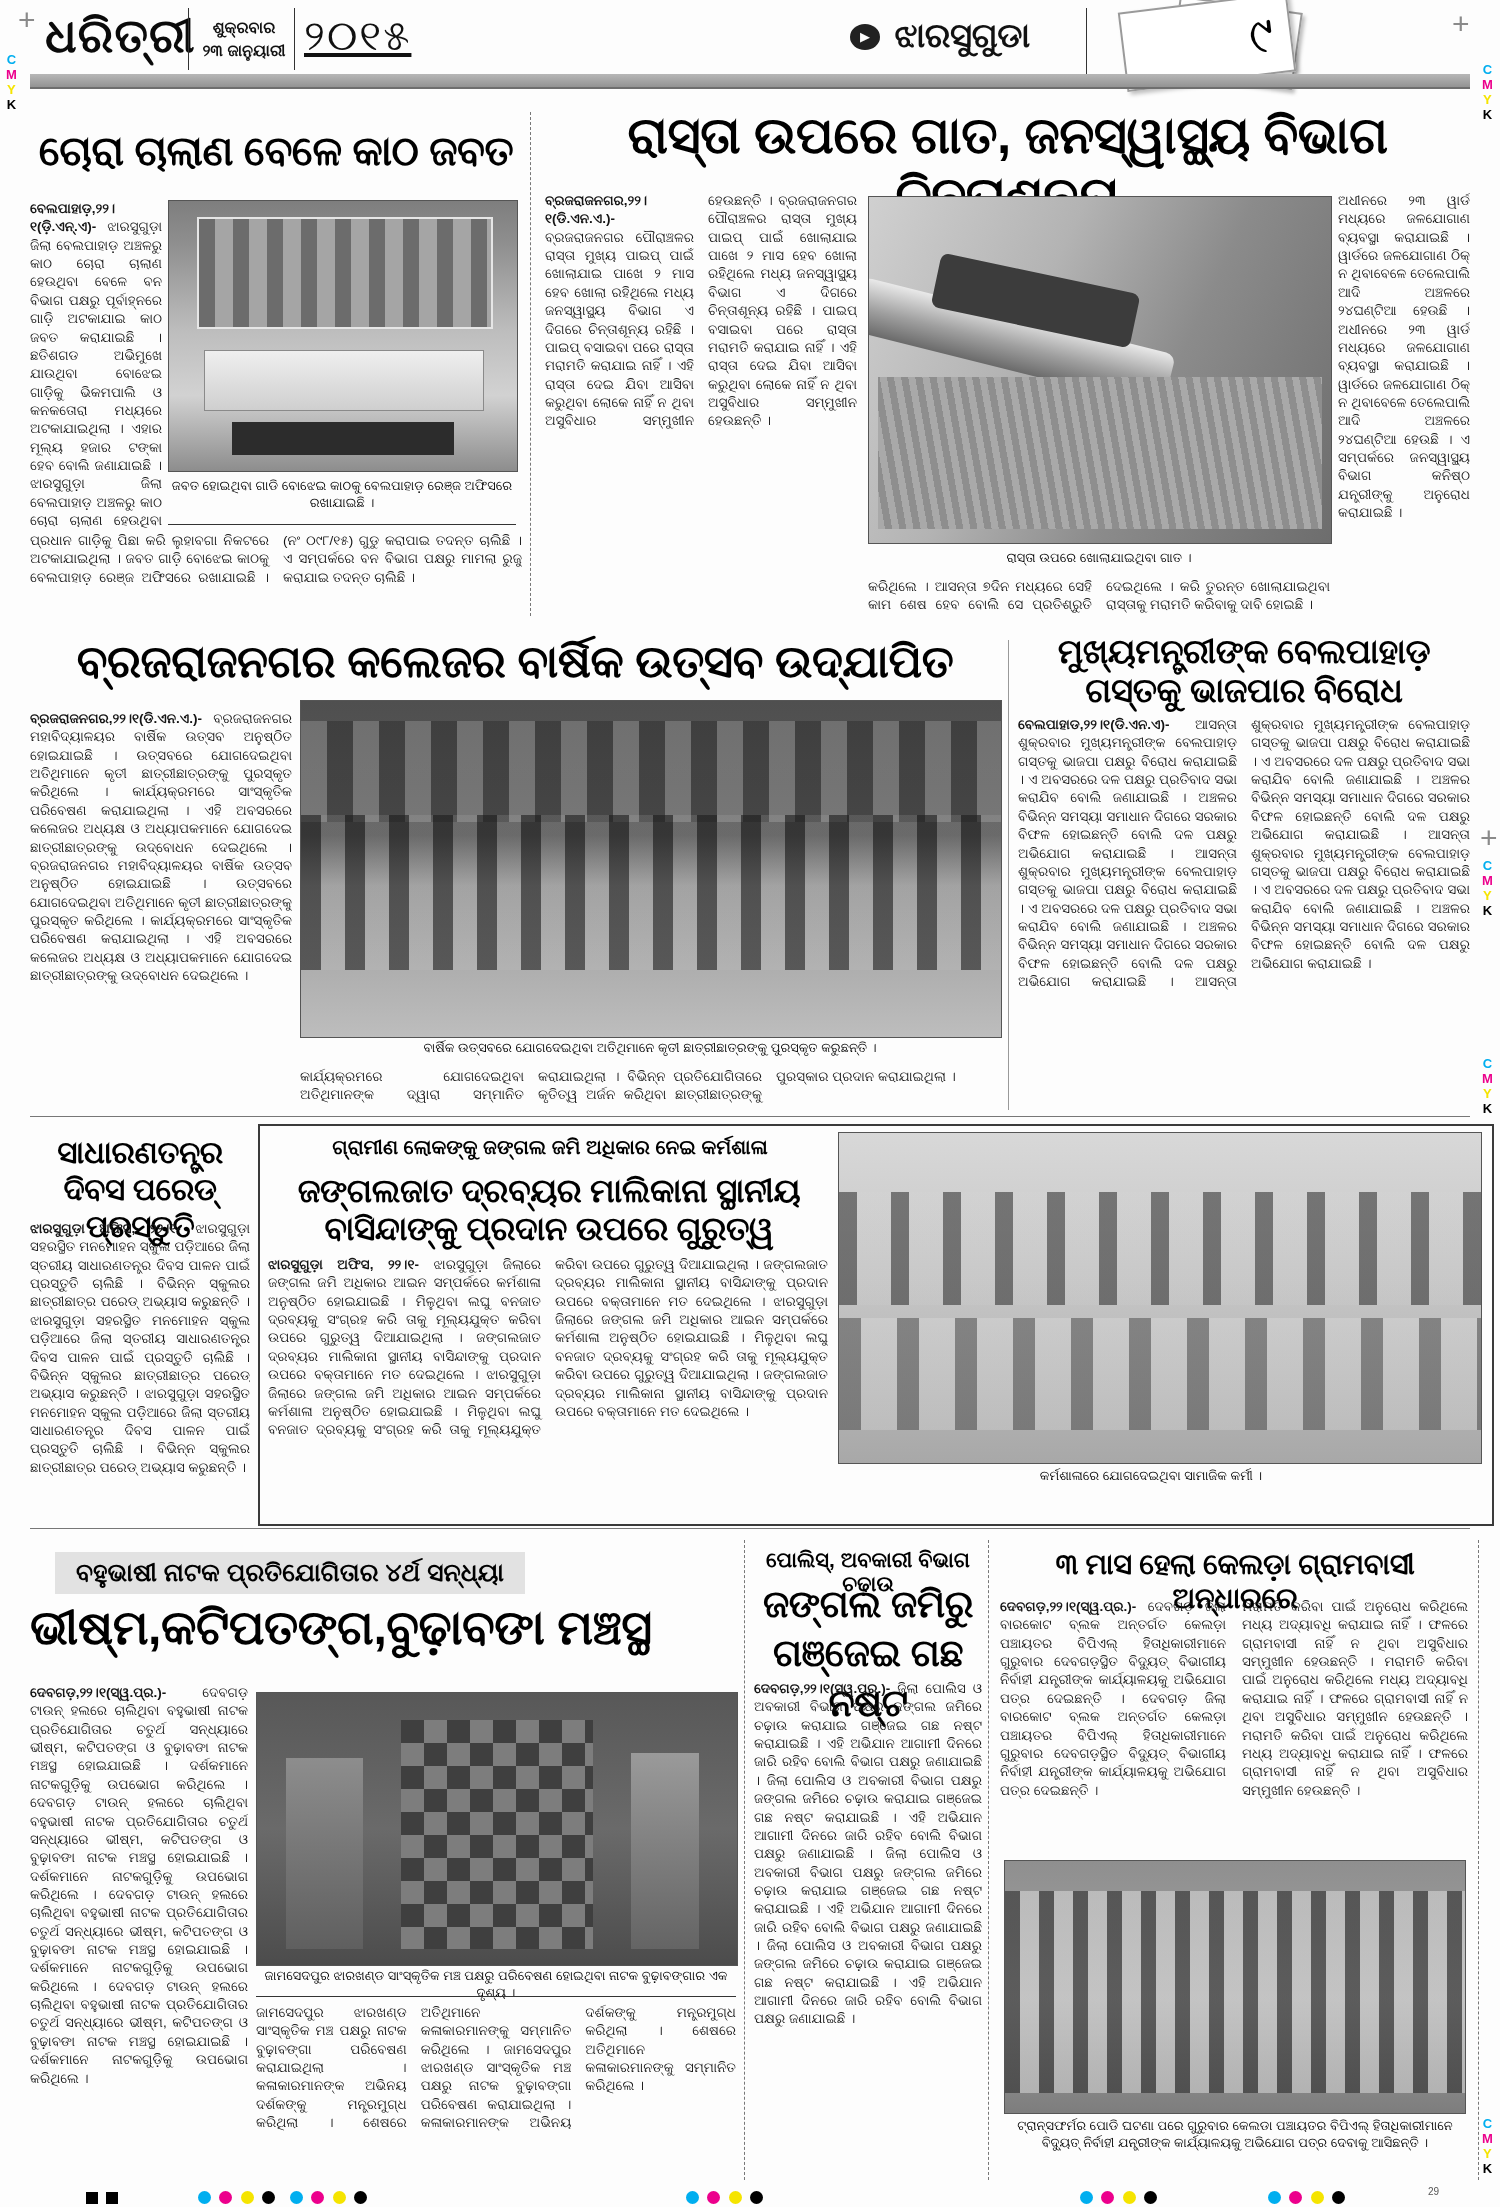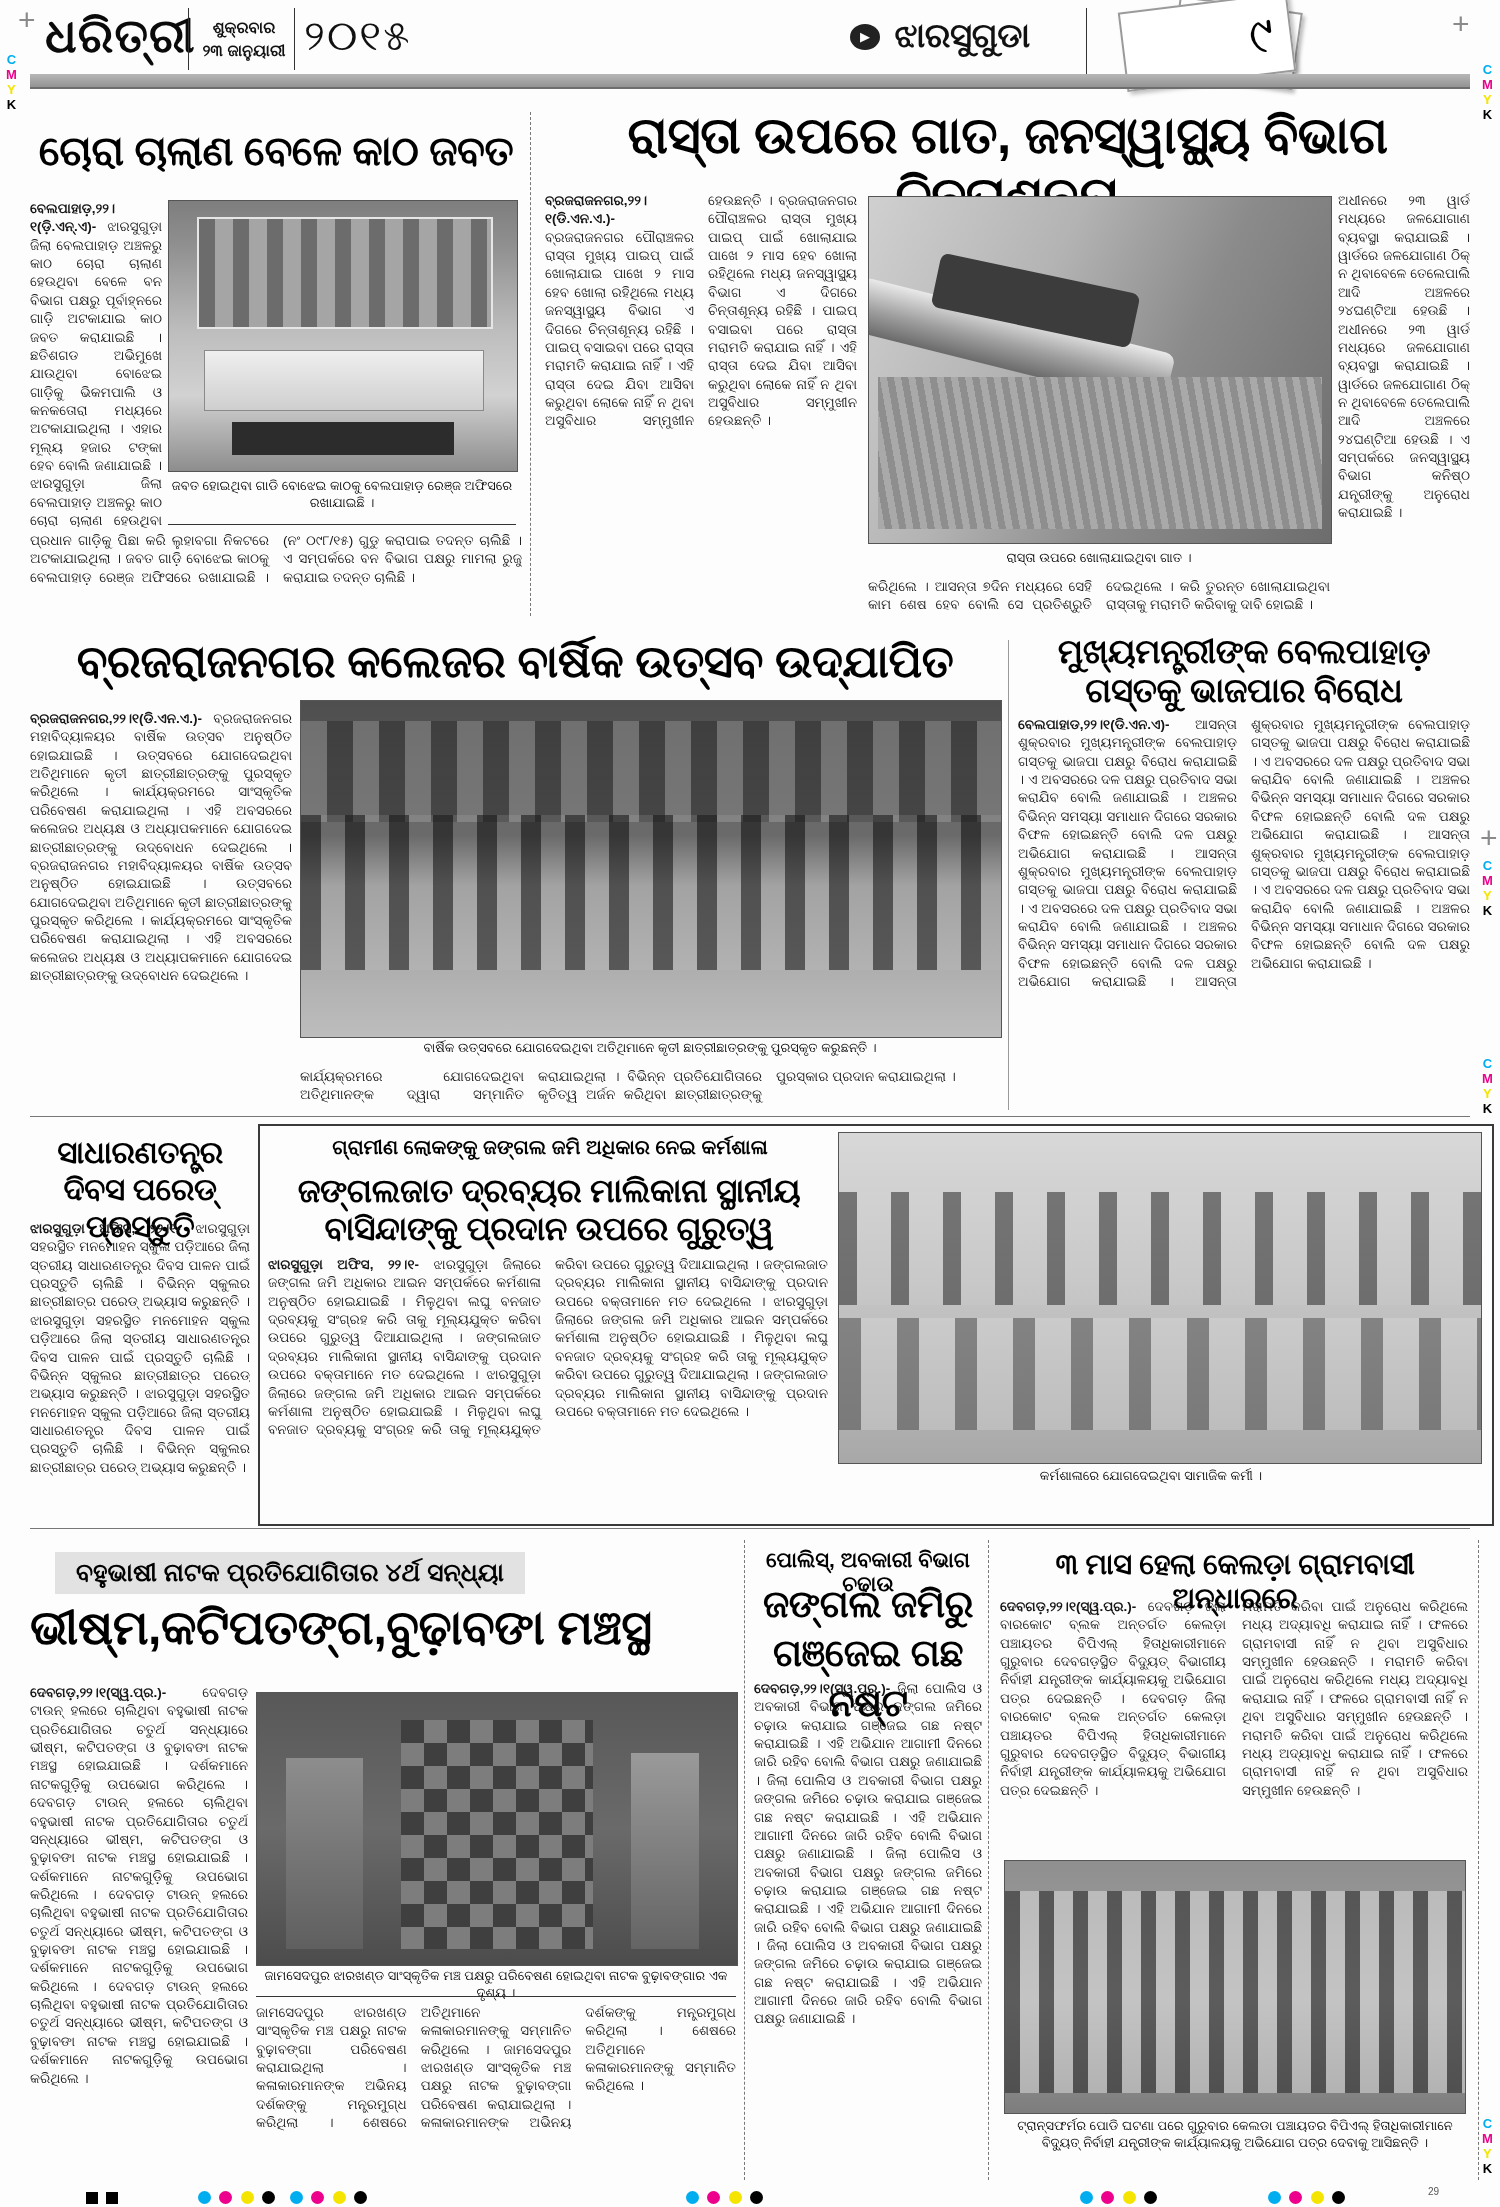--- a/index.html
+++ b/index.html
@@ -14,21 +14,21 @@
   .caption{font-size:13px;line-height:1.3;text-align:center;color:#000000;overflow:hidden;}
   .kicker{font-weight:700;color:#000;}
   .photo{border:1px solid #555;overflow:hidden;}
   .vdash{border-left:1px dashed #777;width:0;}
   .vsolid{border-left:1px solid #999;width:0;}
   .hrule{border-top:1.5px solid #333;height:0;}
   .graybar{background:linear-gradient(#b7b7b7,#939393);border-bottom:2px solid #6e6e6e;}
   .vline{border-left:1.5px solid #333;width:0;}
   .logo{font-weight:900;font-size:47px;letter-spacing:1px;color:#0a0a0a;}
   .mast-small{font-size:16px;line-height:1.45;text-align:center;font-weight:700;}
-  .mast-year{font-size:42px;font-weight:400;letter-spacing:2px;}
+  .mast-year{font-size:42px;font-weight:400;letter-spacing:2px;text-decoration:underline;}
   .edition{font-size:34px;font-weight:700;letter-spacing:-.5px;}
   .play-circle{display:inline-flex;align-items:center;justify-content:center;
                width:30px;height:26px;border-radius:50%;background:#222;color:#fff;
                font-size:13px;vertical-align:6px;margin-right:10px;}
   .pageflip{position:absolute;background:#fff;border:2px solid #9a9a9a;
             box-shadow:3px 3px 4px rgba(0,0,0,.25);}
   .pagenum{font-size:50px;font-weight:400;color:#000;}
   .cmyk{font-size:13px;font-weight:700;line-height:15px;text-align:center;}
   .cross{color:#8a8a8a;font-size:30px;font-weight:400;line-height:20px;}
   .regdot{display:inline-block;width:13px;height:13px;border-radius:50%;margin-right:4px;}

